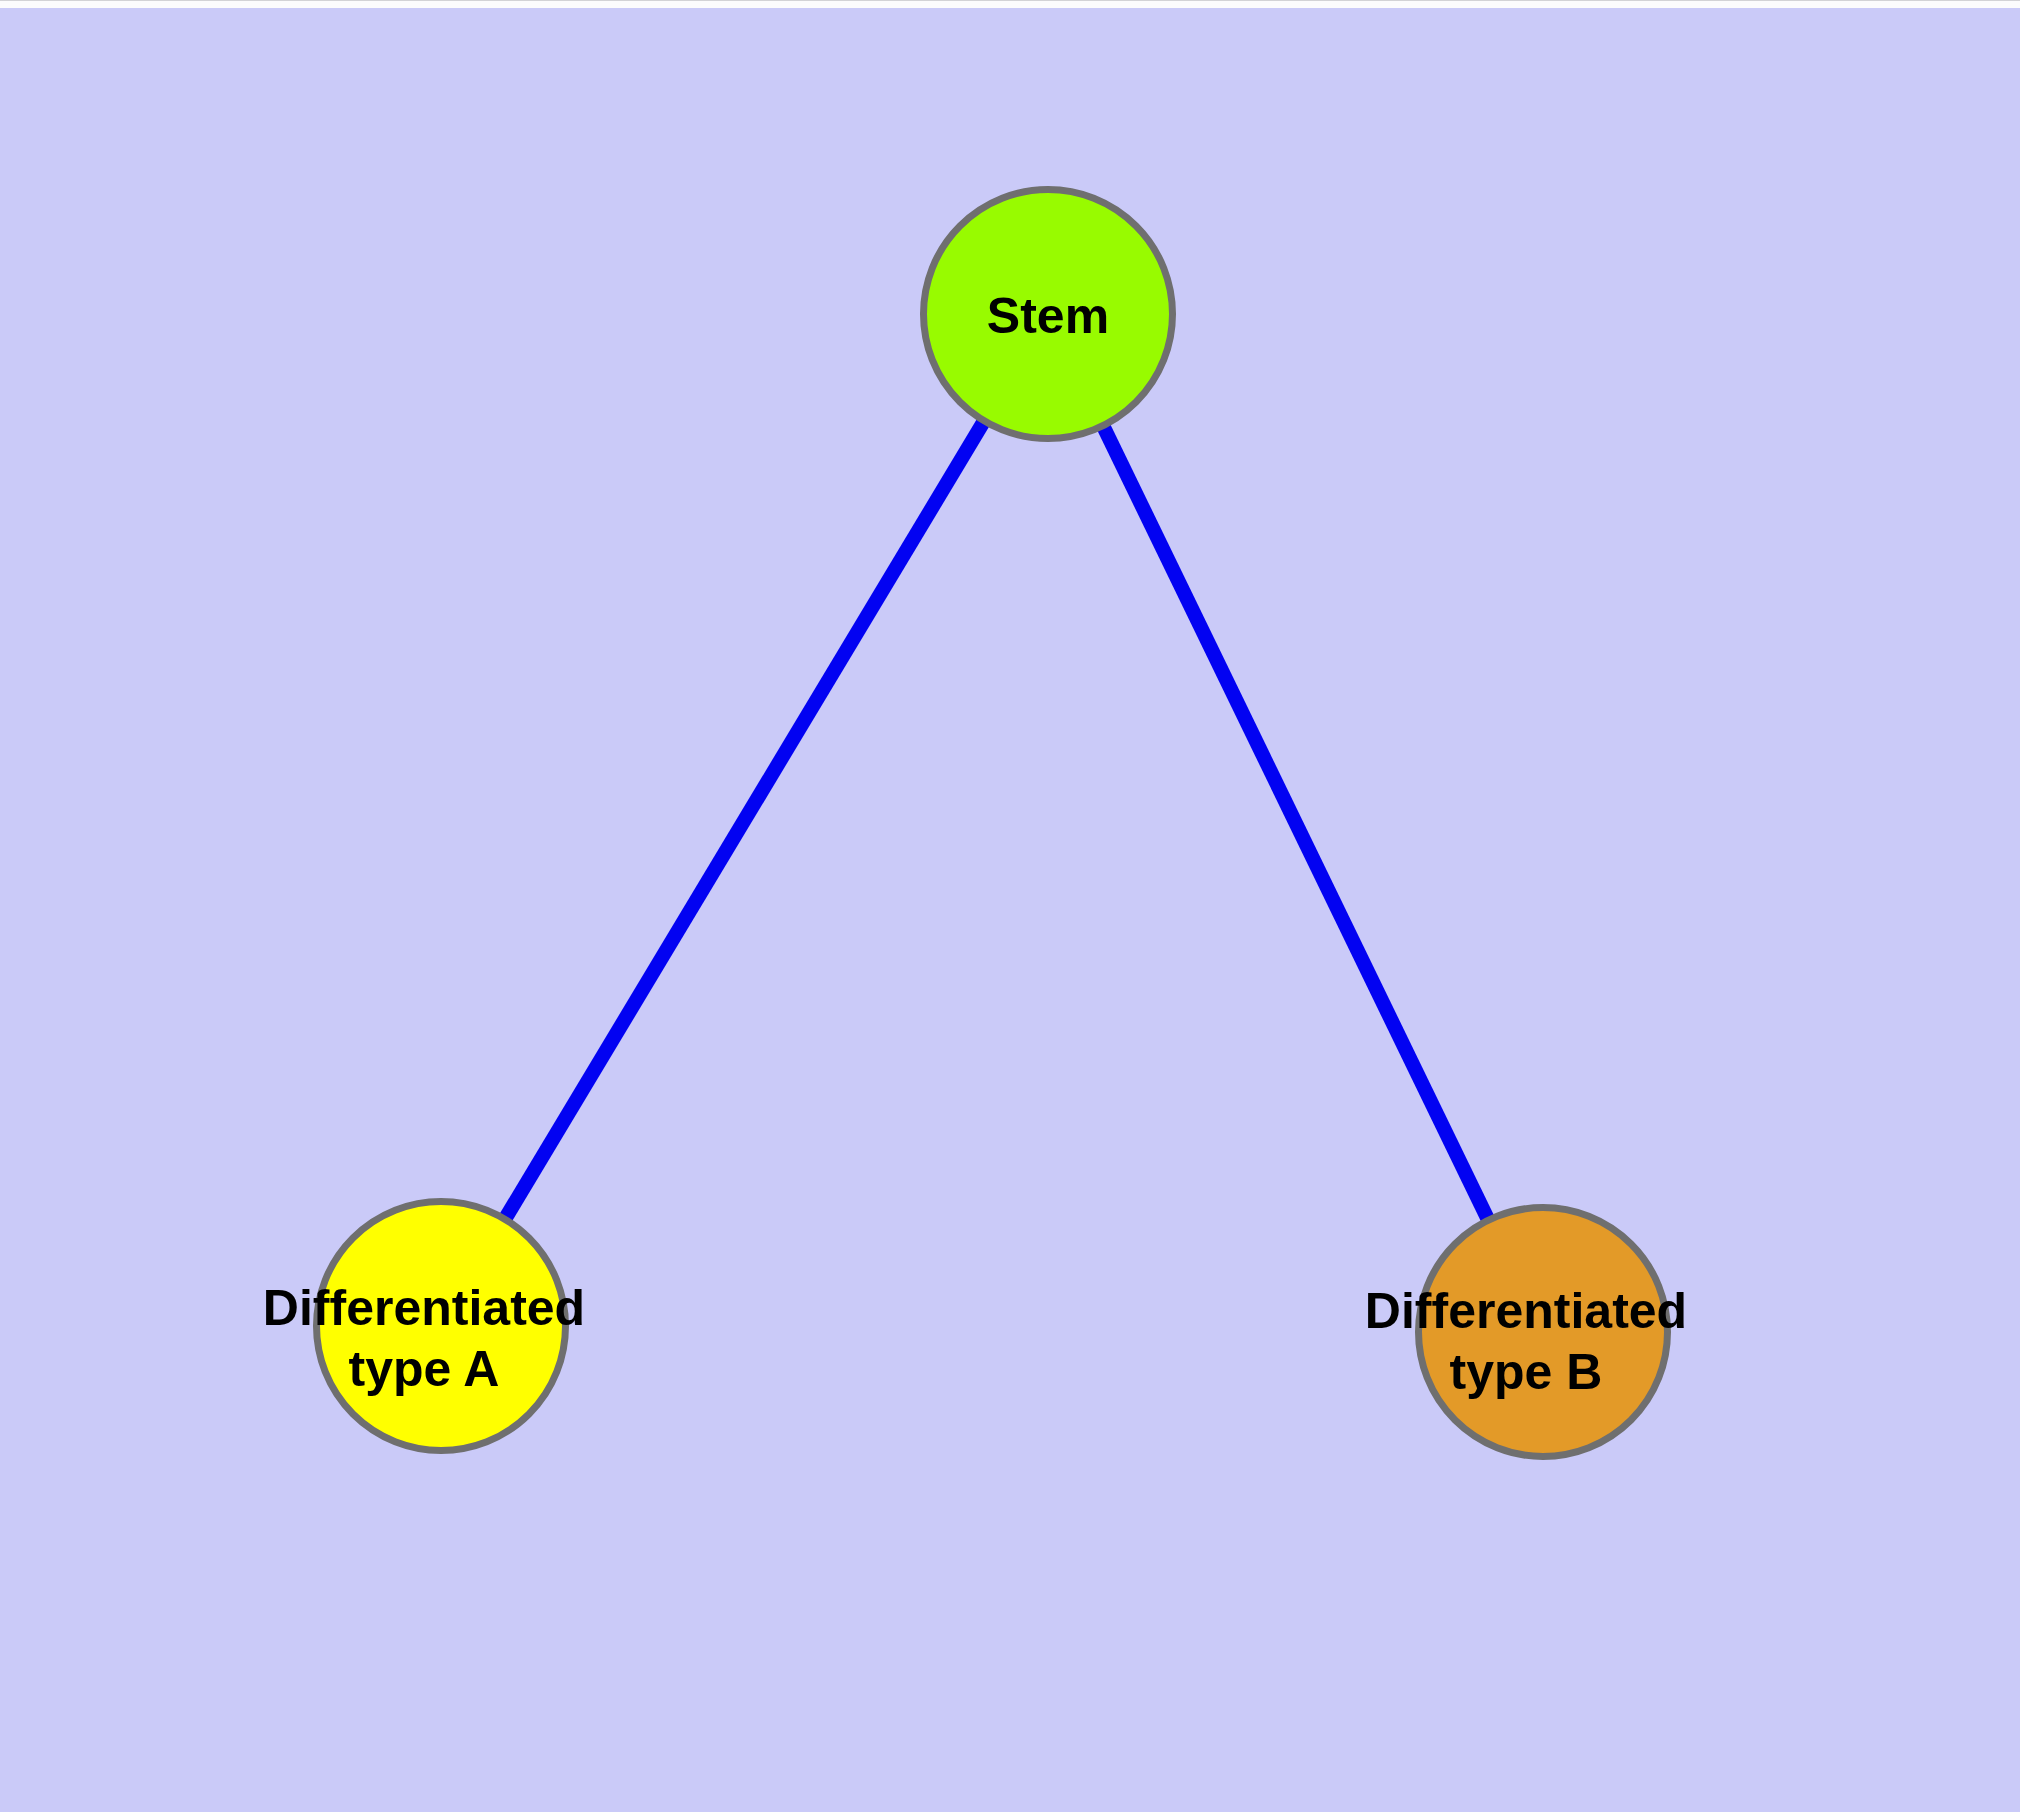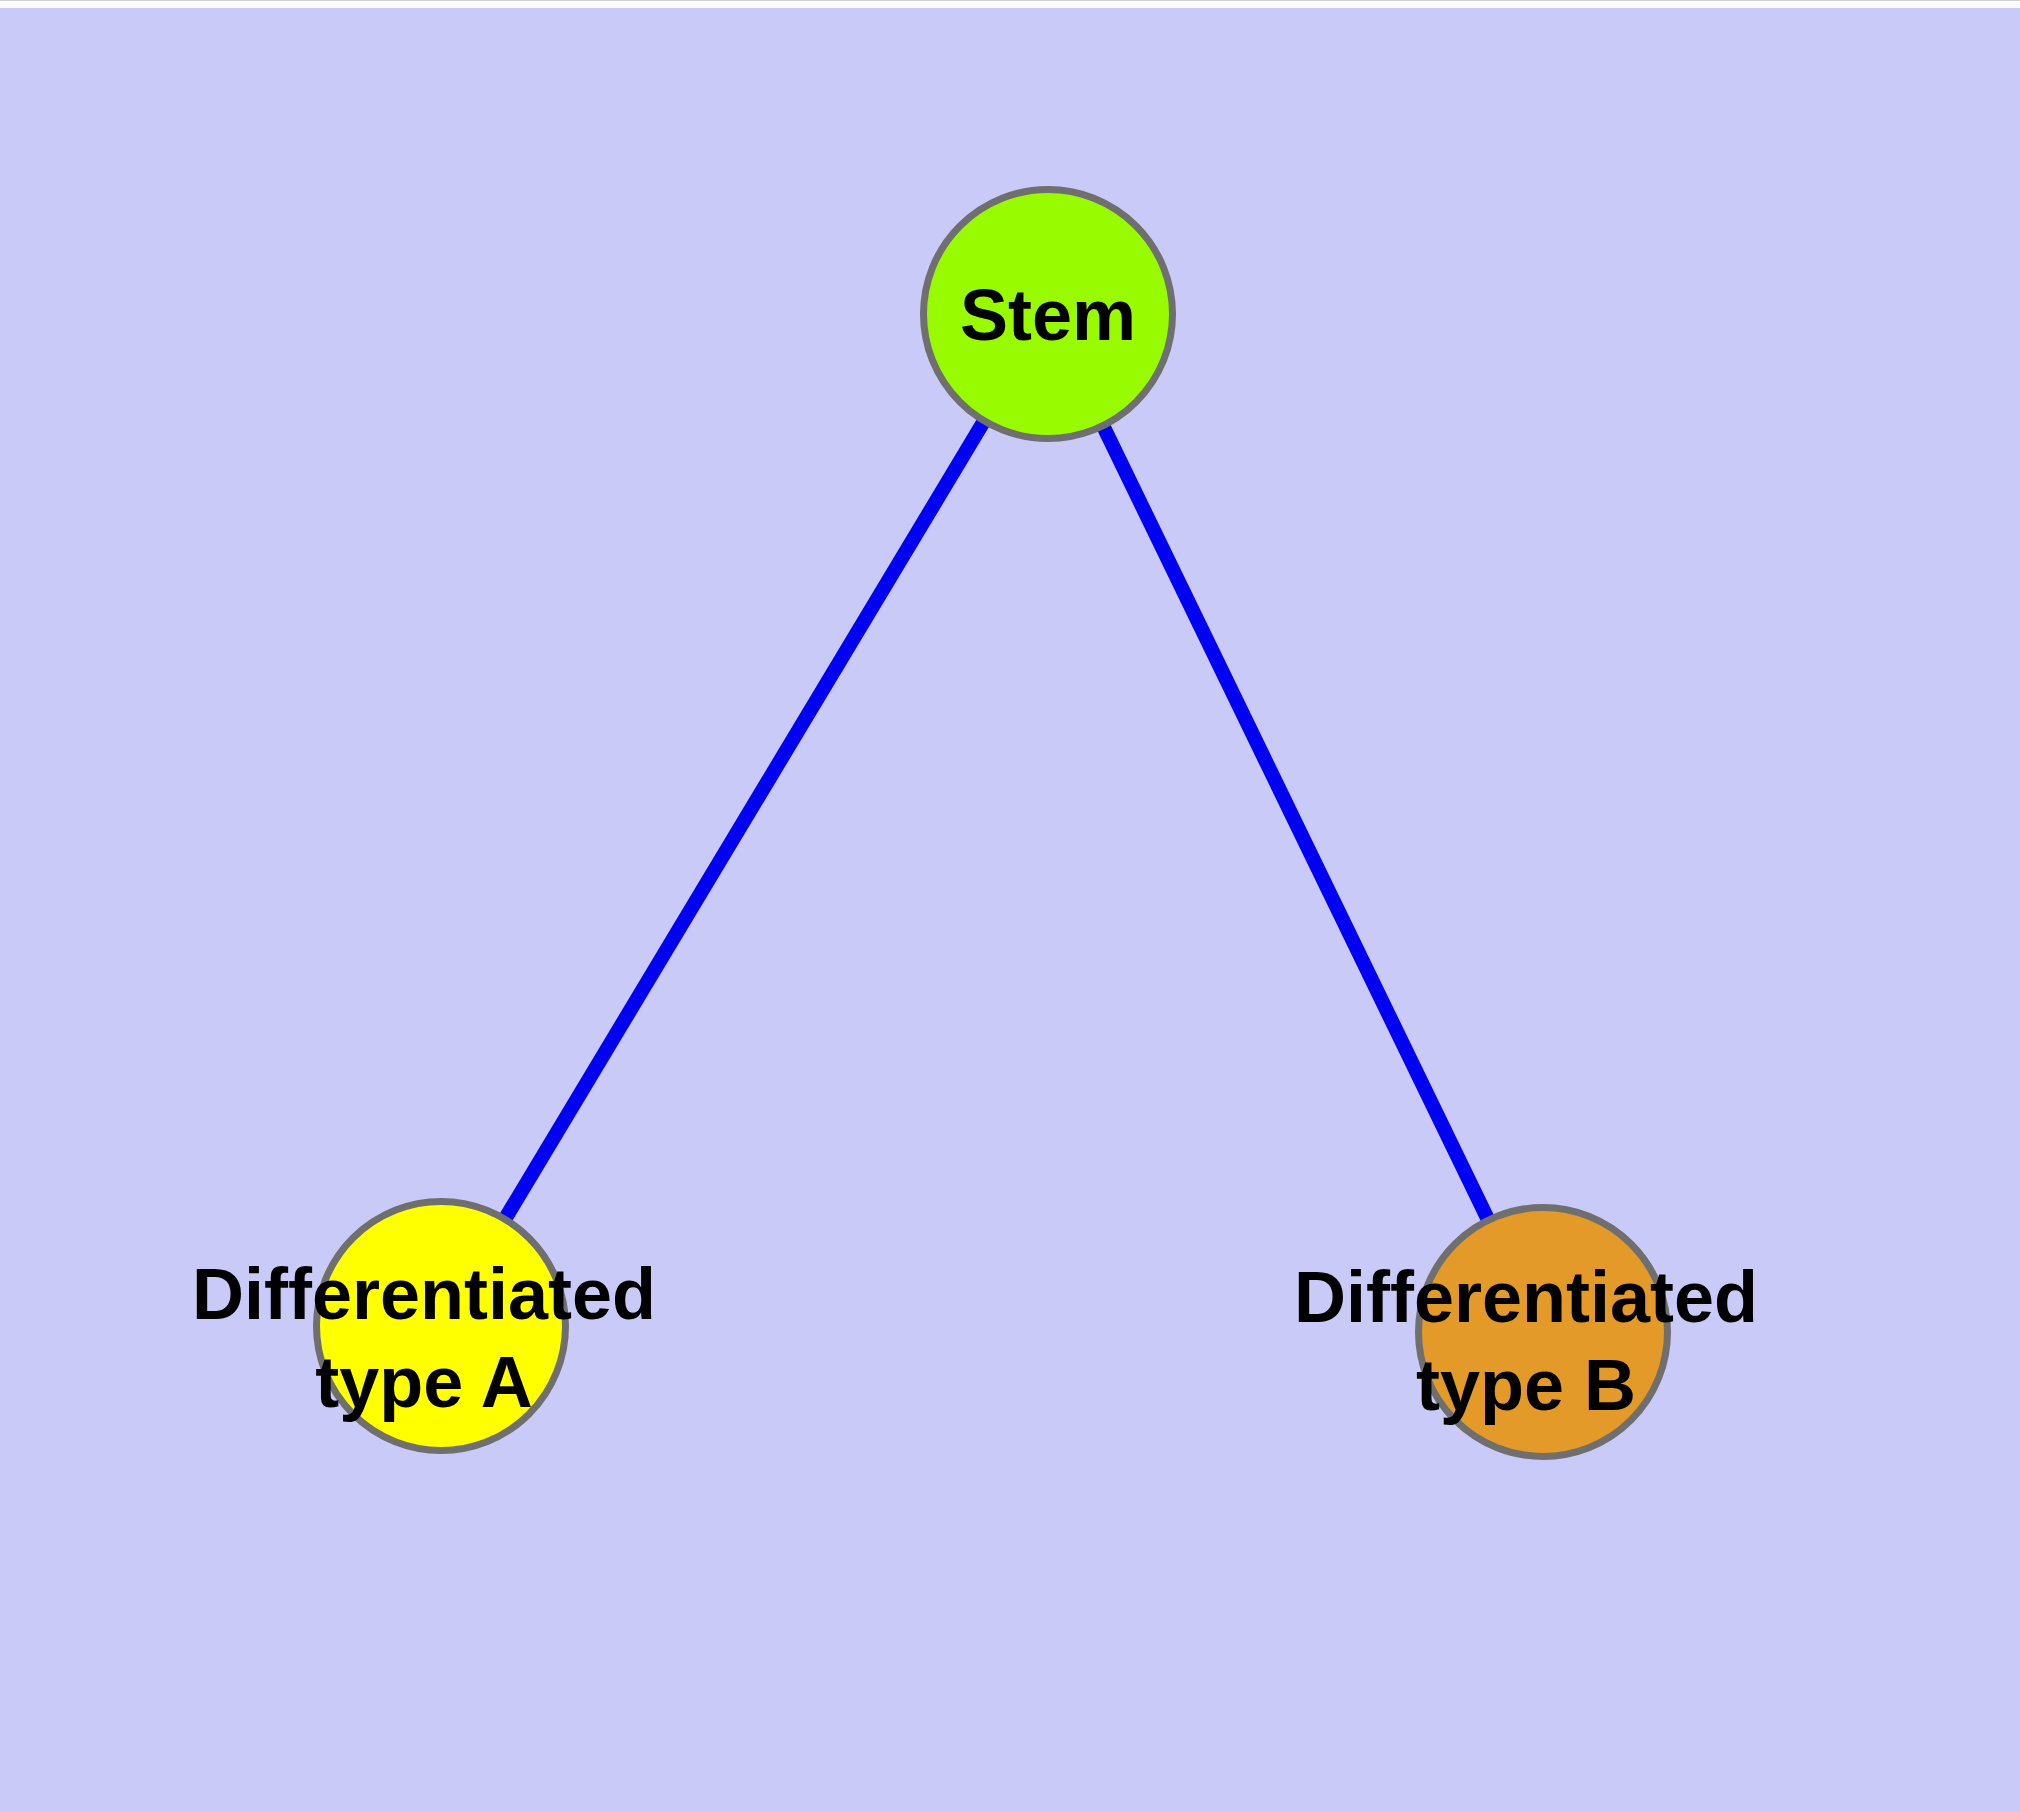--- a/index.html
+++ b/index.html
@@ -30,21 +30,21 @@
     border-radius: 50%;
     box-sizing: border-box;
     border-style: solid;
   }
   .node-label {
     position: absolute;
     transform: translate(-50%, -50%);
     white-space: pre-line;
     text-align: center;
     font-weight: bold;
-    font-size: 72px;
+    font-size: 50px;
     line-height: 1.22;
     color: #000000;
     pointer-events: none;
   }
 </style>
 </head>
 <body>
 
 <div class="stage" style="background: rgb(202, 202, 248);">
 

